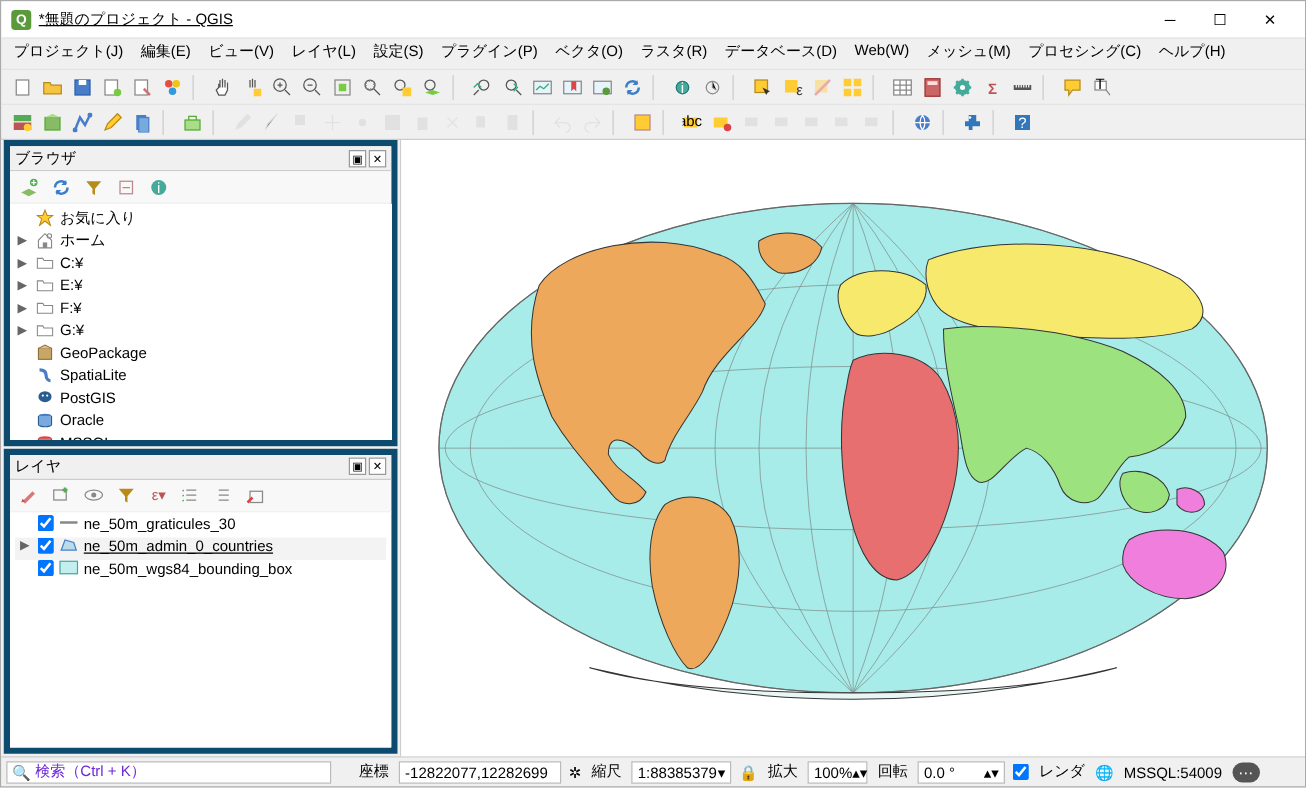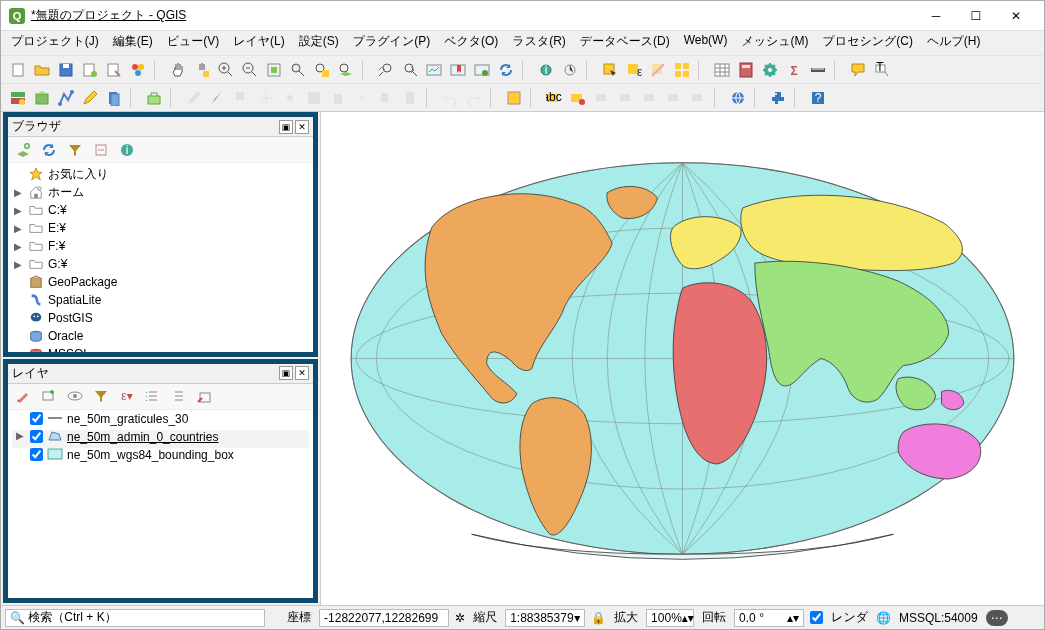--- a/index.html
+++ b/index.html
@@ -722,21 +722,21 @@
 
         <path d="M150 420 Q360 470 570 420 Q500 440 360 440 Q220 440 150 420 Z" fill="#e8f6f6"></path>
       </g>
     </svg>
   </div>
 </div>
 
 <div class="statusbar">
   <div class="status-field search-box">
     <span>🔍</span>&nbsp;
-    <span style="color:#000000">検索（Ctrl + K）</span>
+    <span style="color:#6d28d9">検索（Ctrl + K）</span>
   </div>
   <div style="flex:0.2"></div>
   <span class="status-label">座標</span>
   <div class="status-field" style="width:130px">
       <span>-12822077,12282699</span>
     </div>
   <span>✲</span>
   <span class="status-label">縮尺</span>
   <div class="status-field" style="width:80px">
       <span>1:88385379</span>

